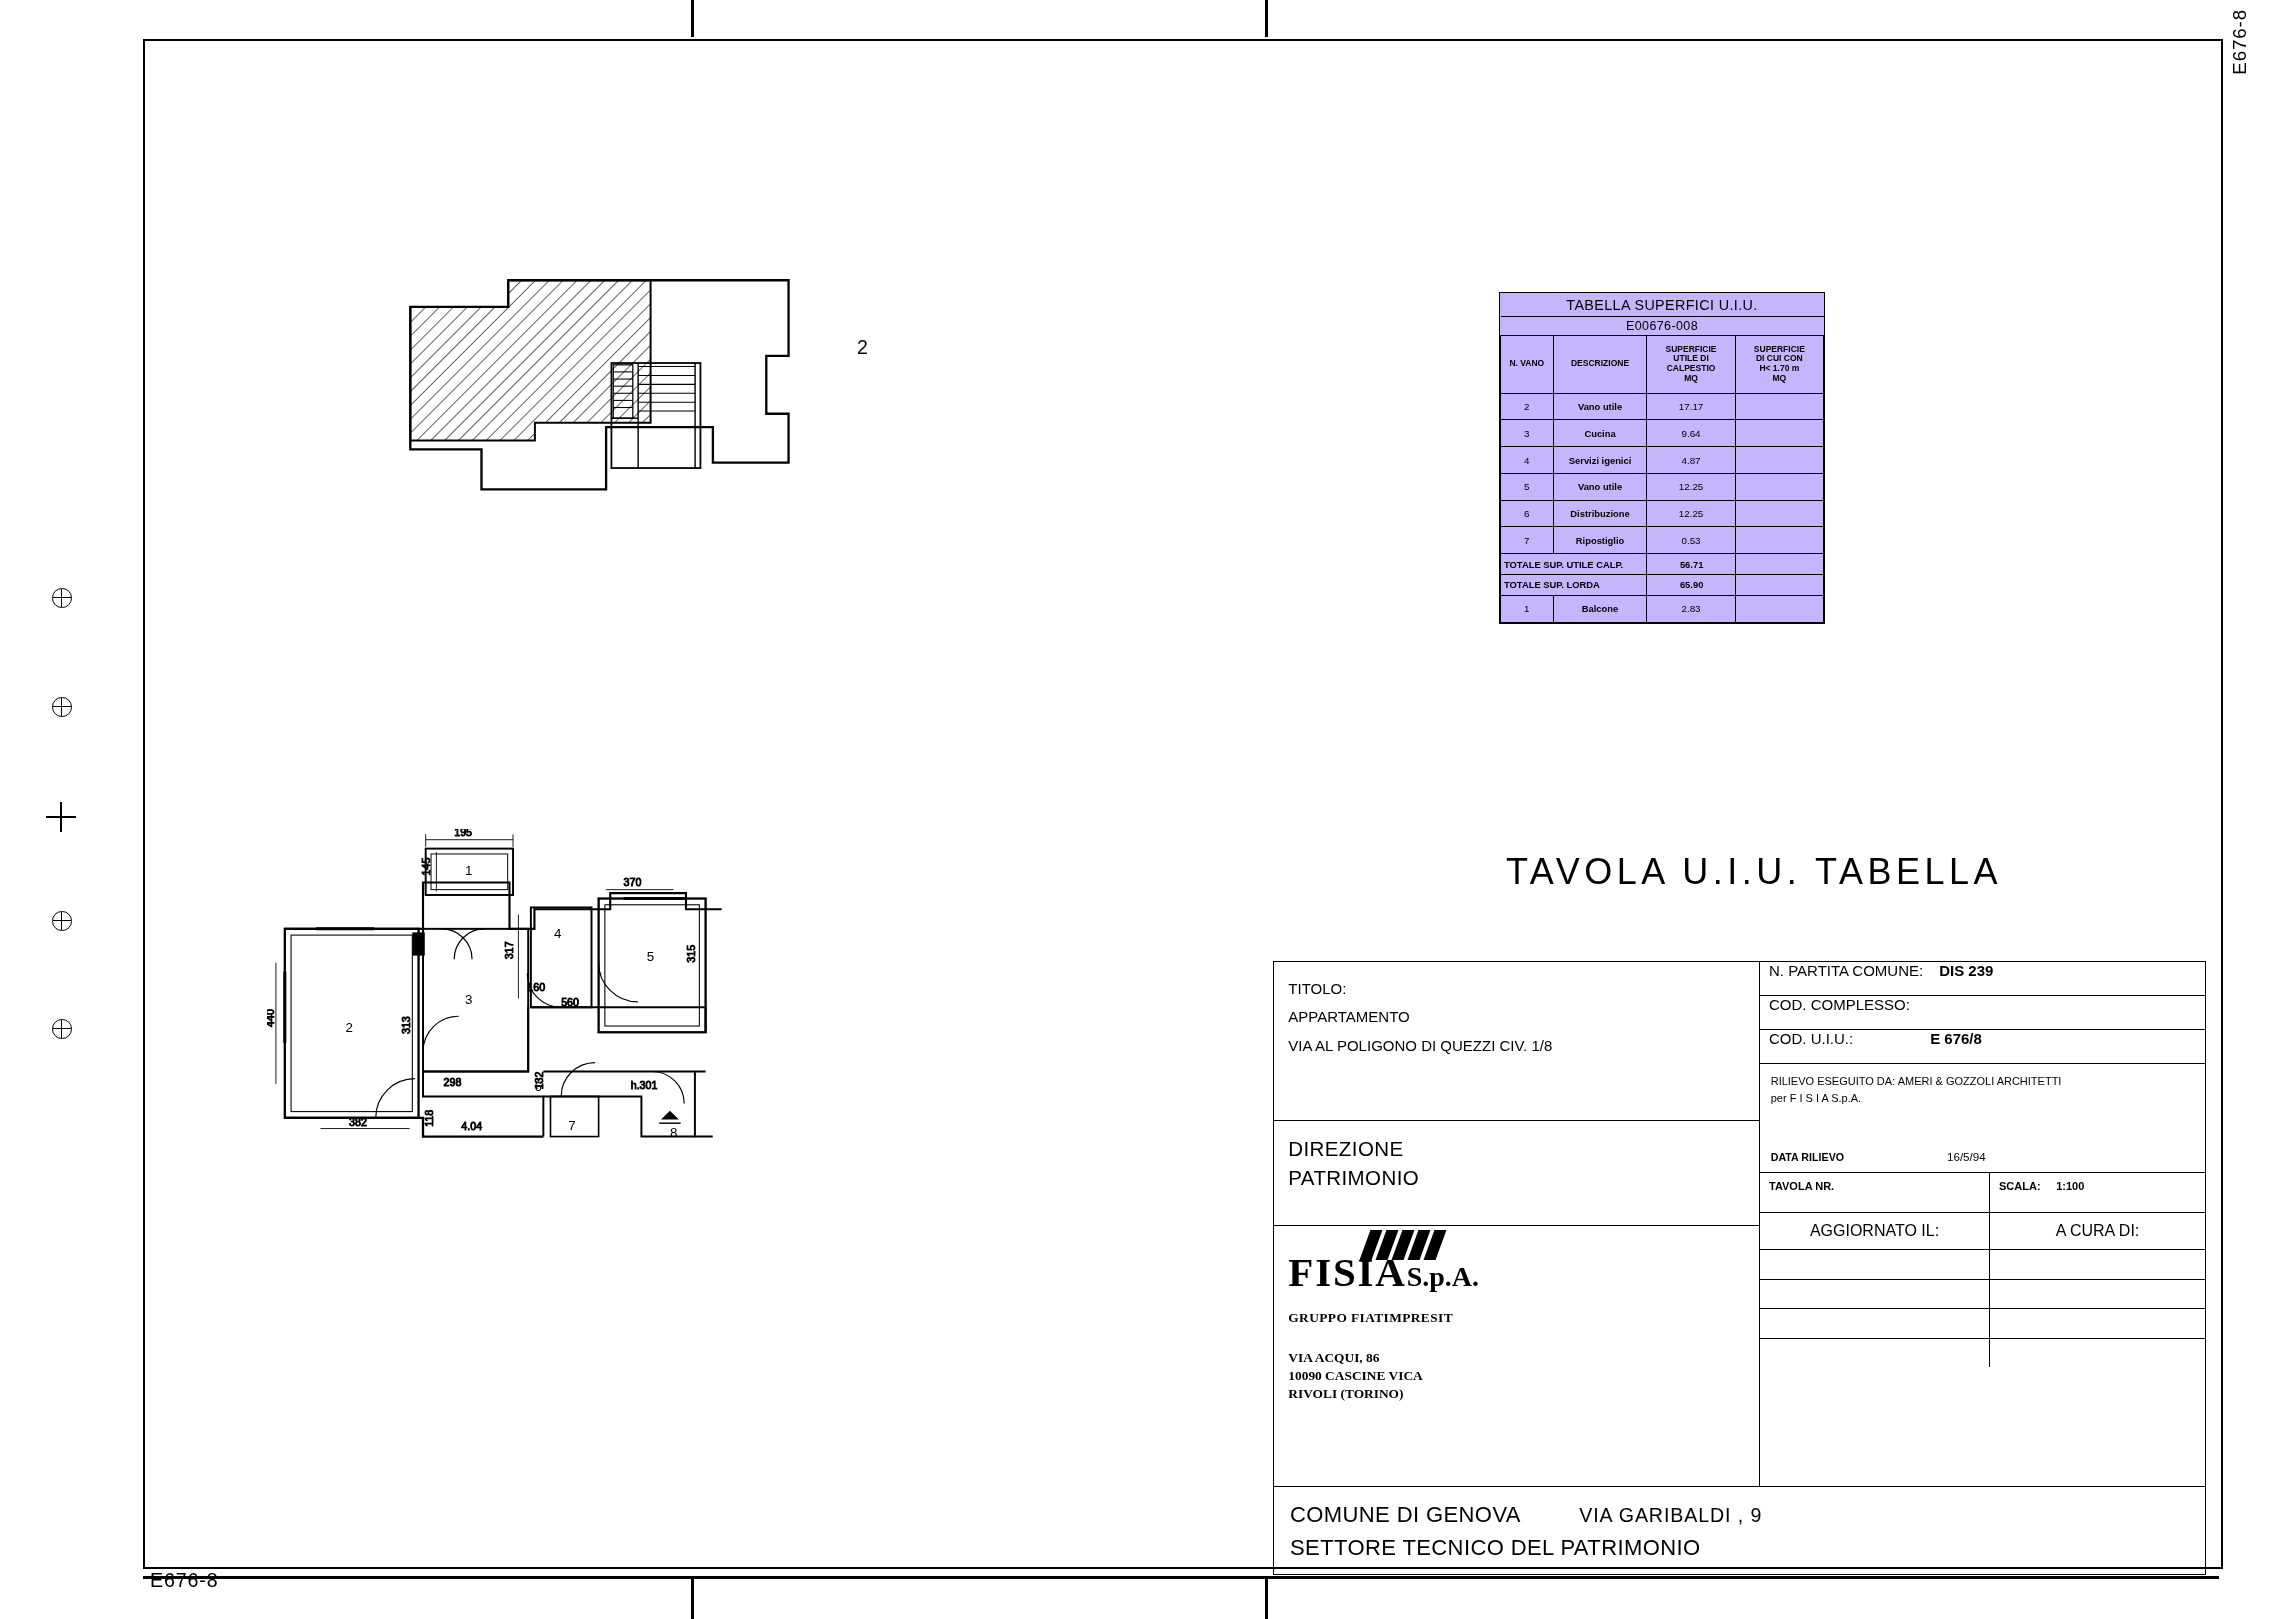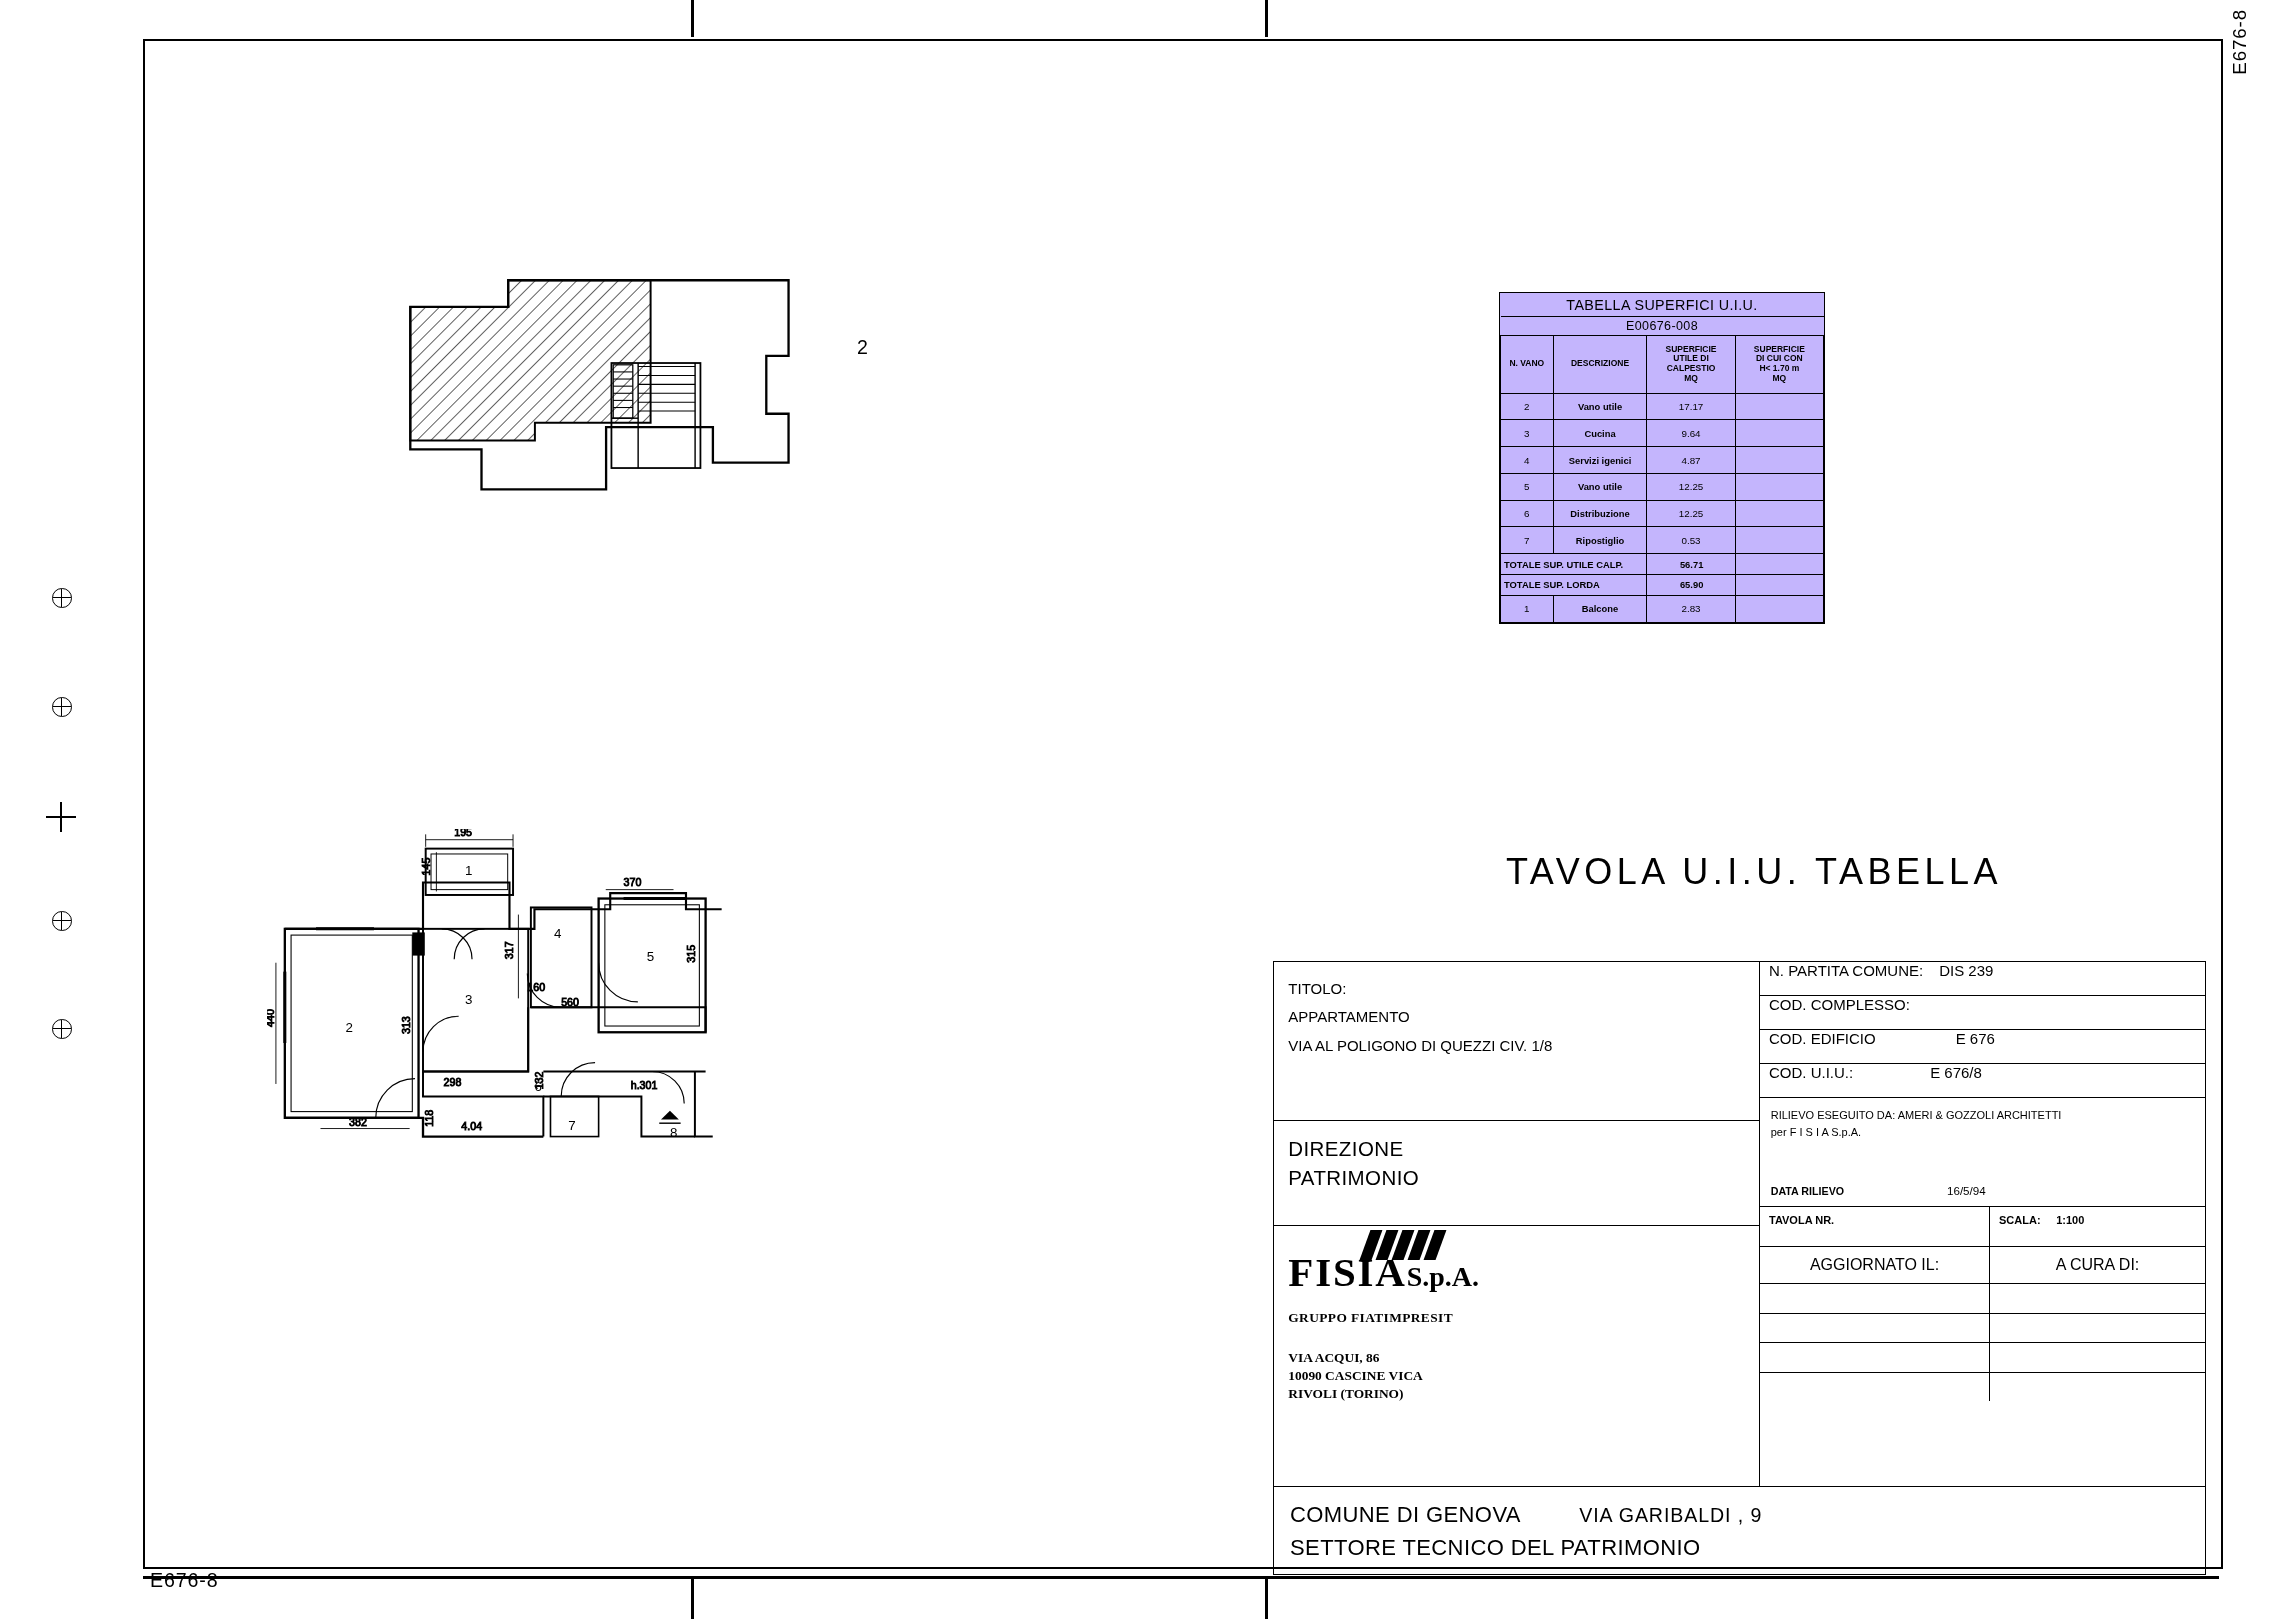--- a/index.html
+++ b/index.html
@@ -53,21 +53,21 @@
   .fisia-logo{position:relative;height:66px;margin-top:12.5px;}
   .fisia-word{font-family:"Liberation Serif",serif;font-size:41px;letter-spacing:1.8px;font-weight:bold;}
   .fisia-word .sp{font-size:28px;letter-spacing:0;text-align:center;}
   .fisia-bars{position:absolute;left:77px;top:-18px;width:80px;height:30px;}
   .fisia-bars i{position:absolute;top:0;width:11.6px;height:30px;background:#000;transform:skewX(-20deg);}
   .fisia-sub{font-family:"Liberation Serif",serif;font-weight:bold;font-size:13.4px;letter-spacing:0.4px;margin-top:-3.6px;}
   .fisia-addr{font-family:"Liberation Serif",serif;font-weight:bold;font-size:13.4px;line-height:1.35;margin-top:23px;}
 
   .rrow{display:flex;border-bottom:1.4px solid #000;height:34px;font-size:15px;padding-left:9px;box-sizing:border-box;}
   .rrow .k{white-space:nowrap;}
-  .rrow .v{margin-left:16px;}
+  .rrow .v{margin-left:16px;font-weight:bold;}
   .rilievo{height:109px;padding:9px 10.7px;border-bottom:1.4px solid #000;box-sizing:border-box;font-size:11px;line-height:1.5;position:relative;}
   .rilievo .dr{position:absolute;left:10.7px;bottom:7.1px;font-size:10.7px;font-weight:bold;}
   .rilievo .dv{position:absolute;left:187px;bottom:7.1px;font-size:11.6px;}
   .tav-row{display:flex;height:39px;border-bottom:1.4px solid #000;}
   .tav-row .c1{width:230px;border-right:1.4px solid #000;padding:7.1px 9px;font-size:11px;box-sizing:border-box;font-weight:bold;}
   .tav-row .c2{flex:1;padding:7.1px 9px;font-size:11px;box-sizing:border-box;font-weight:bold;}
   .agg-row{display:flex;height:36px;border-bottom:1.4px solid #000;}
   .agg-row .c1{width:230px;border-right:1.4px solid #000;display:flex;align-items:center;justify-content:center;font-size:16px;box-sizing:border-box;}
   .agg-row .c2{flex:1;display:flex;align-items:center;justify-content:center;font-size:16px;box-sizing:border-box;}
   .empty-row{display:flex;height:28.5px;border-bottom:1.4px solid #000;}
@@ -379,24 +379,20 @@
       <div class="cart-right">
         <div class="rrow">
           <span class="k">N. PARTITA COMUNE:</span>
           <span class="v">DIS 239</span>
         </div>
         <div class="rrow">
           <span class="k">COD. COMPLESSO:</span>
           <span class="v"></span>
         </div>
         <div class="rrow">
-          <span class="k">COD. EDIFICIO</span>
-          <span class="v" style="margin-left:80px">E 676</span>
-        </div>
-        <div class="rrow">
           <span class="k">COD. U.I.U.:</span>
           <span class="v" style="margin-left:77px">E 676/8</span>
         </div>
 
         <div class="rilievo">
           <div>RILIEVO ESEGUITO DA: AMERI &amp; GOZZOLI ARCHITETTI</div>
           <div>per F I S I A  S.p.A.</div>
           <div class="dr">DATA RILIEVO</div>
           <div class="dv">16/5/94</div>
         </div>

